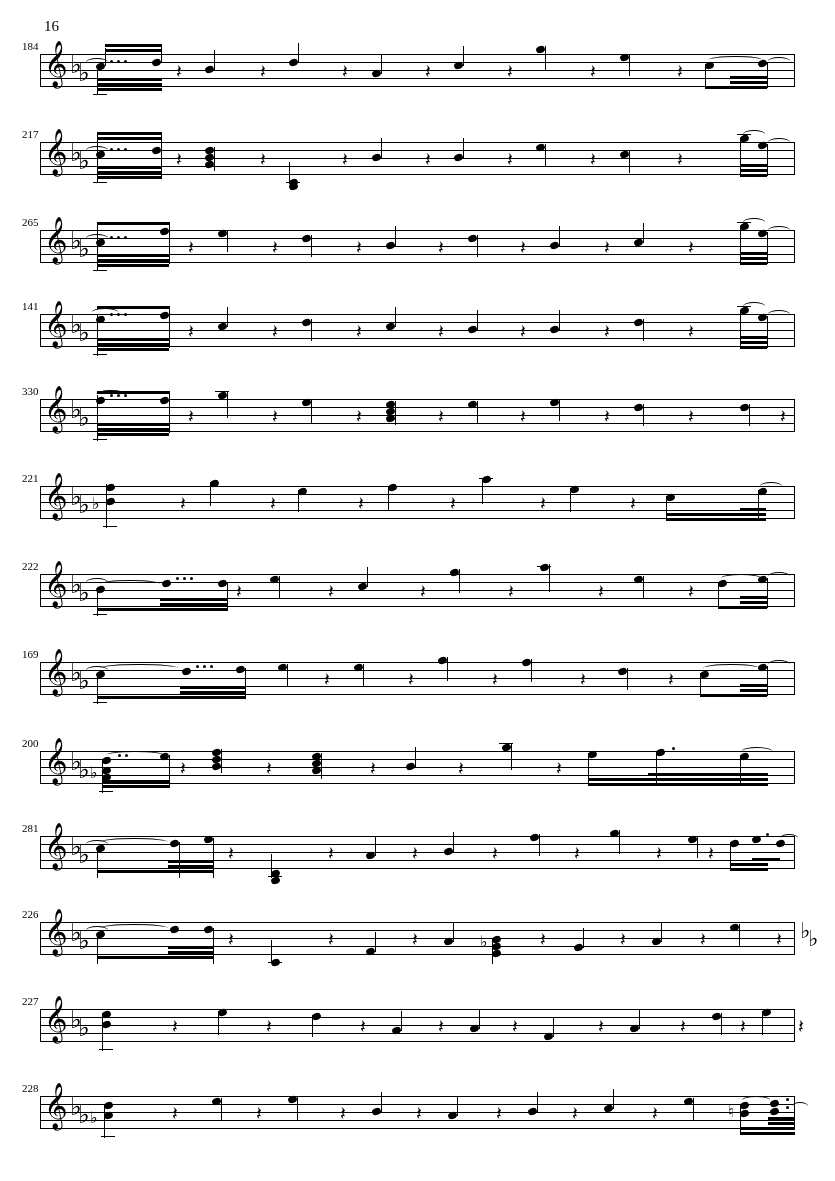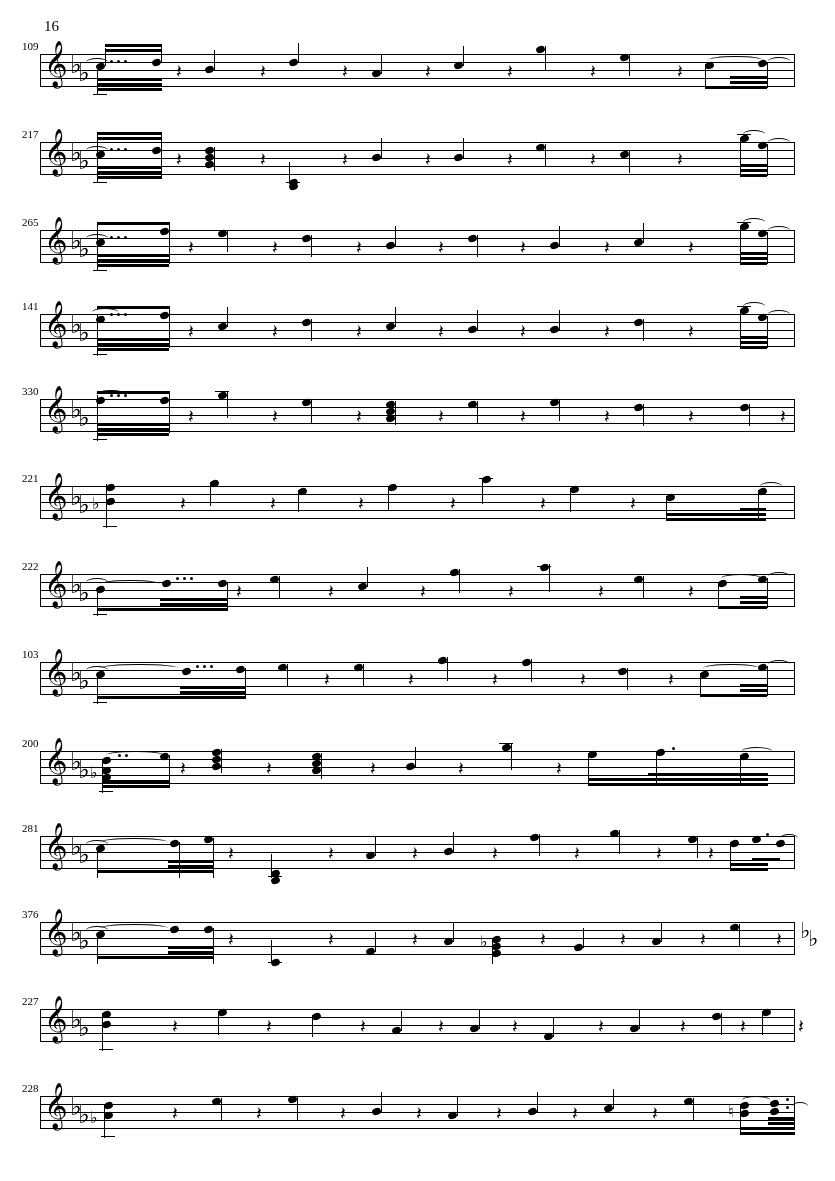--- a/index.html
+++ b/index.html
@@ -104,21 +104,21 @@
   }
 </style>
 </head>
 <body>
 
 <div class="page">
 
   <div class="page-number" style="left:44px;top:18px;">16</div>
 
   <div class="system" style="top:40px;">
-    <div class="measure-number" style="left:22px;top:0px;">109</div>
+    <div class="measure-number" style="left:22px;top:0px;">184</div>
     <div class="staff" style="top:14px;">
       <div class="ln"></div>
         <div class="ln"></div>
         <div class="ln"></div>
         <div class="ln"></div>
         <div class="ln"></div>
       <div class="barline-start"></div>
         <div class="barline-end"></div>
       <div class="clef" style="left:4px;top:-11px;">𝄞</div>
       <div class="keysig" style="left:30px;top:-2px;">♭</div>
@@ -512,21 +512,21 @@
       <div class="beam" style="left:700px;top:27px;width:27px;"></div>
       <div class="beam" style="left:700px;top:22px;width:27px;"></div>
       <div class="nh" style="left:718px;top:2px;"></div>
       <div class="stem" style="left:727px;top:4px;height:30px;"></div>
       <div class="tie" style="left:681px;top:0px;width:40px;"></div>
       <div class="tie" style="left:728px;top:-2px;width:22px;"></div>
     </div>
   </div>
 
   <div class="system" style="top:648px;">
-    <div class="measure-number" style="left:22px;top:0px;">103</div>
+    <div class="measure-number" style="left:22px;top:0px;">169</div>
     <div class="staff" style="top:14px;">
       <div class="ln"></div>
         <div class="ln"></div>
         <div class="ln"></div>
         <div class="ln"></div>
         <div class="ln"></div>
       <div class="barline-start"></div>
         <div class="barline-end"></div>
       <div class="clef" style="left:4px;top:-11px;">𝄞</div>
       <div class="keysig" style="left:30px;top:-2px;">♭</div>
@@ -686,21 +686,21 @@
       <div class="beam" style="left:690px;top:27px;width:38px;"></div>
       <div class="nh" style="left:712px;top:0px;"></div>
       <div class="flagdot" style="left:726px;top:-3px;"></div>
       <div class="nh" style="left:736px;top:4px;"></div>
       <div class="beam" style="left:712px;top:22px;width:28px;"></div>
       <div class="tie" style="left:740px;top:-2px;width:18px;"></div>
     </div>
   </div>
 
   <div class="system" style="top:908px;">
-    <div class="measure-number" style="left:22px;top:0px;">376</div>
+    <div class="measure-number" style="left:22px;top:0px;">226</div>
     <div class="staff" style="top:14px;">
       <div class="ln"></div>
         <div class="ln"></div>
         <div class="ln"></div>
         <div class="ln"></div>
         <div class="ln"></div>
       <div class="barline-start"></div>
         <div class="barline-end"></div>
       <div class="clef" style="left:4px;top:-11px;">𝄞</div>
       <div class="keysig" style="left:30px;top:-2px;">♭</div>

